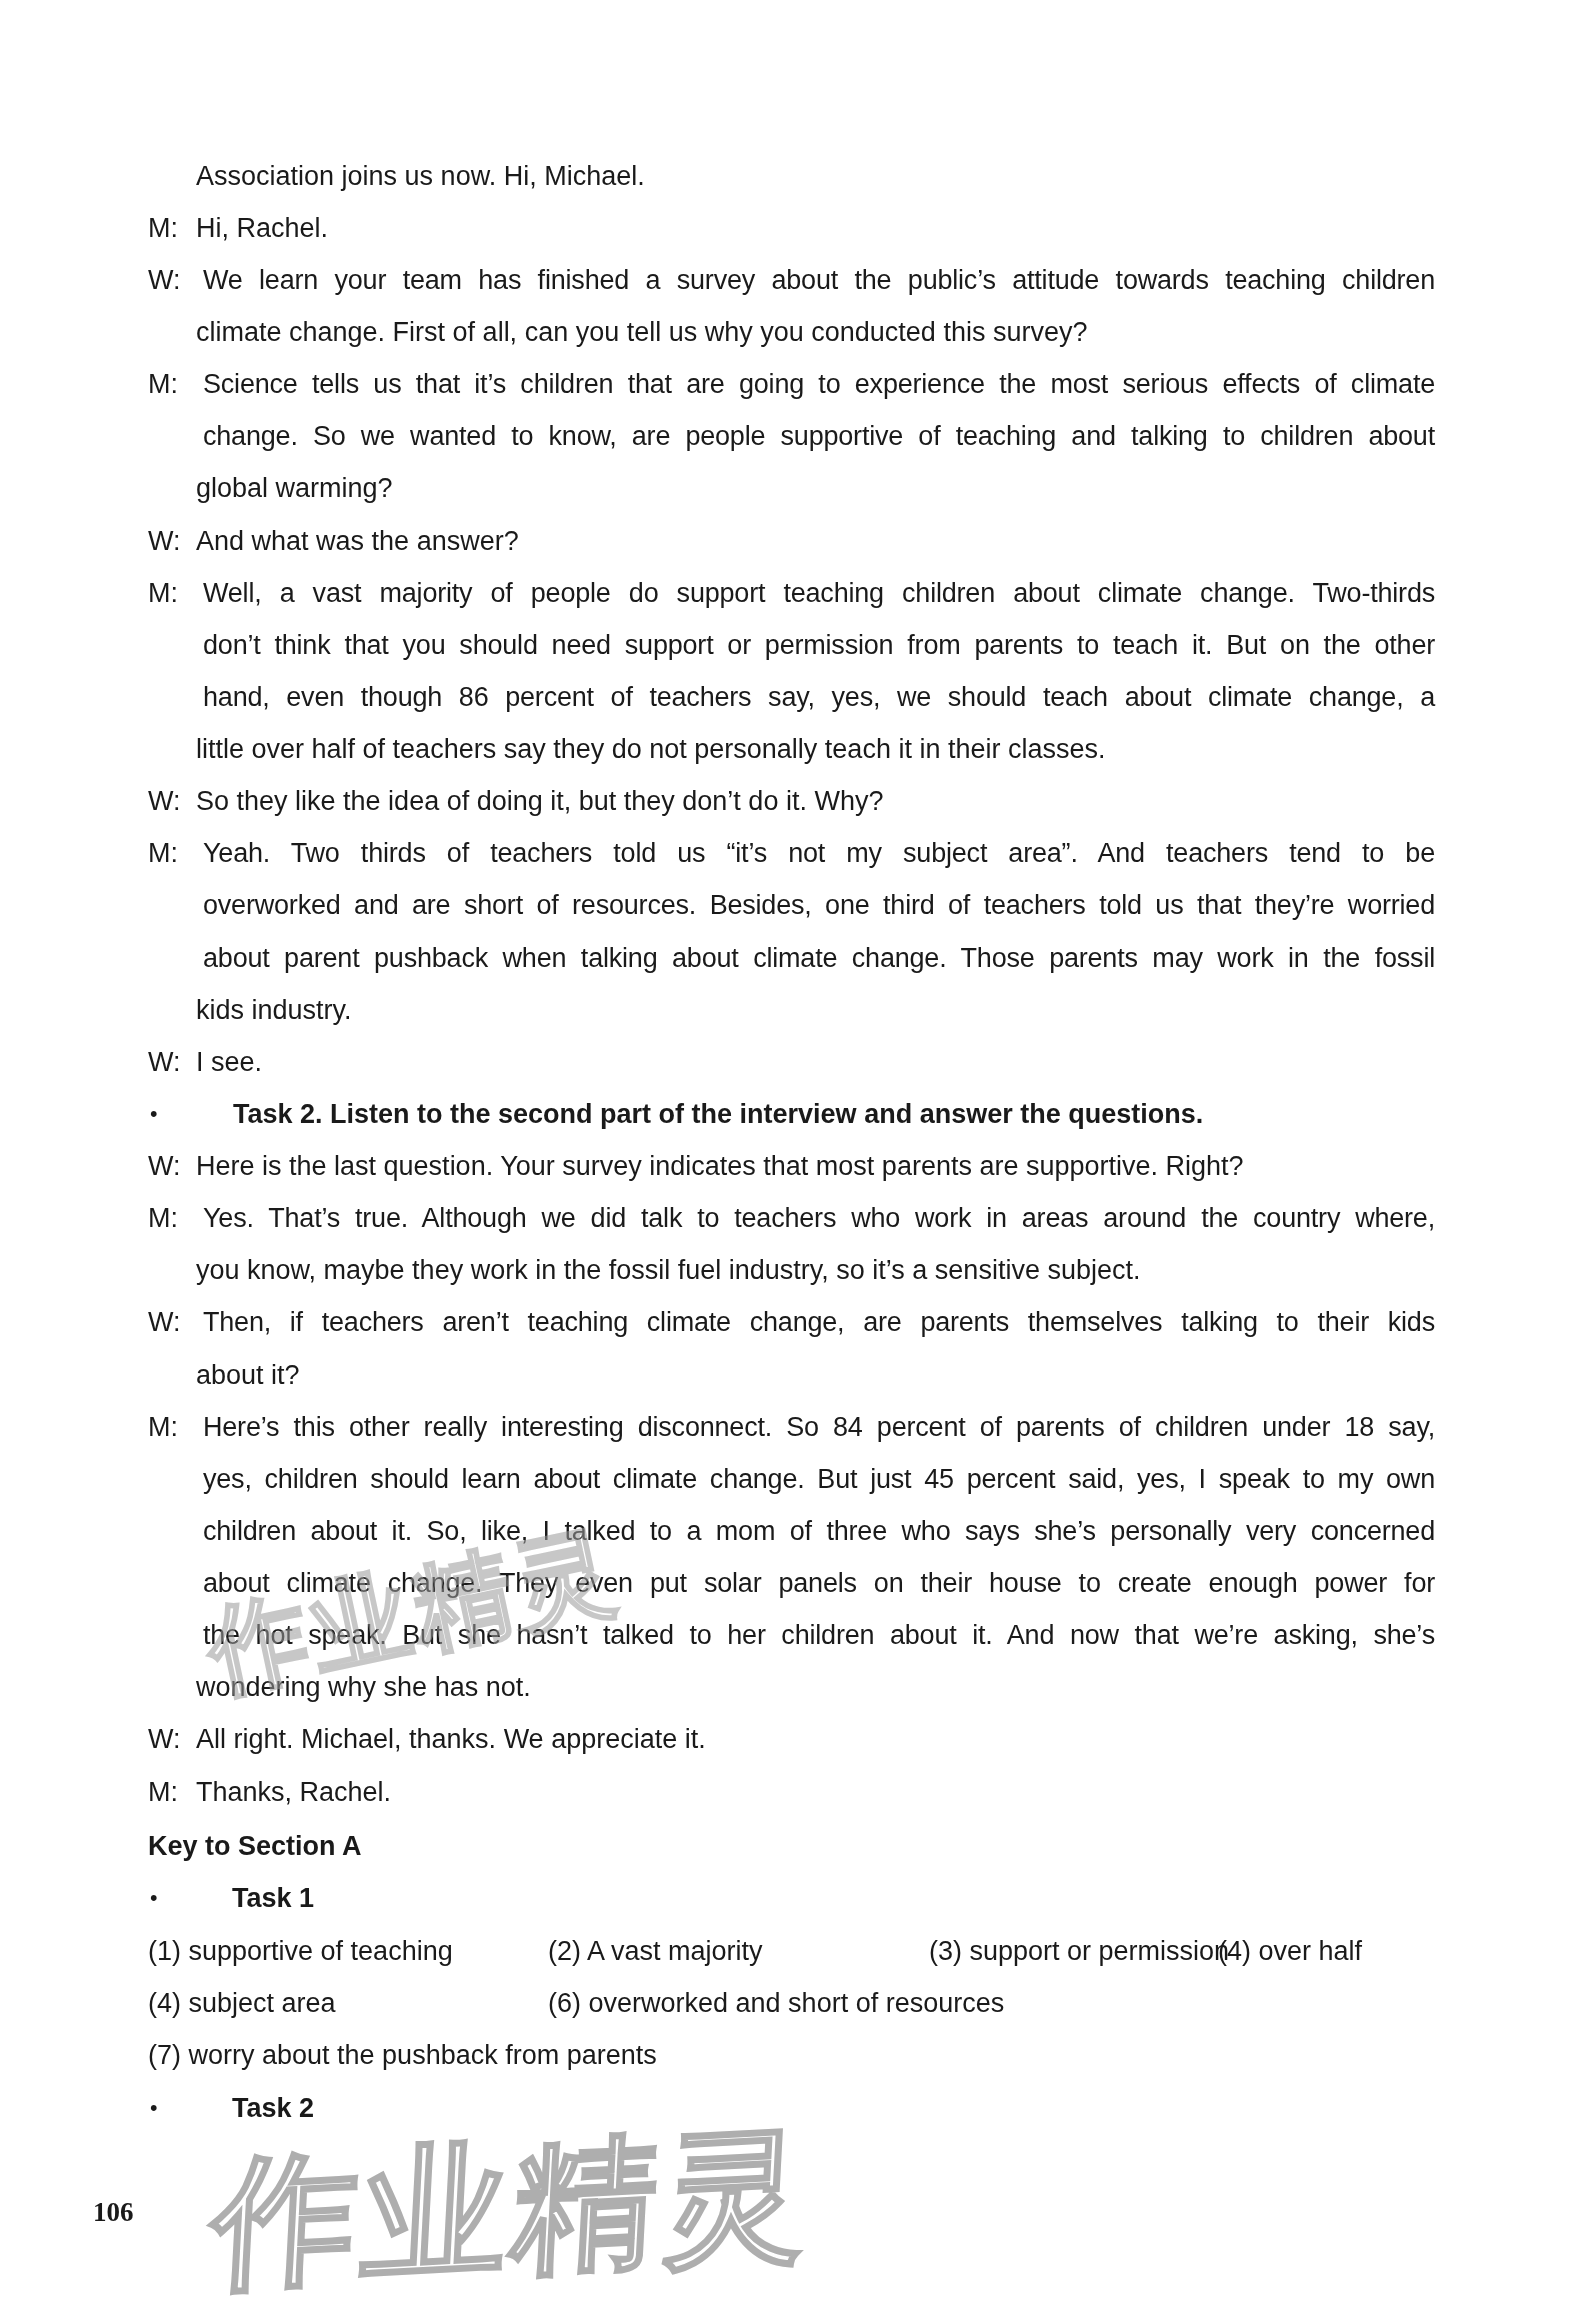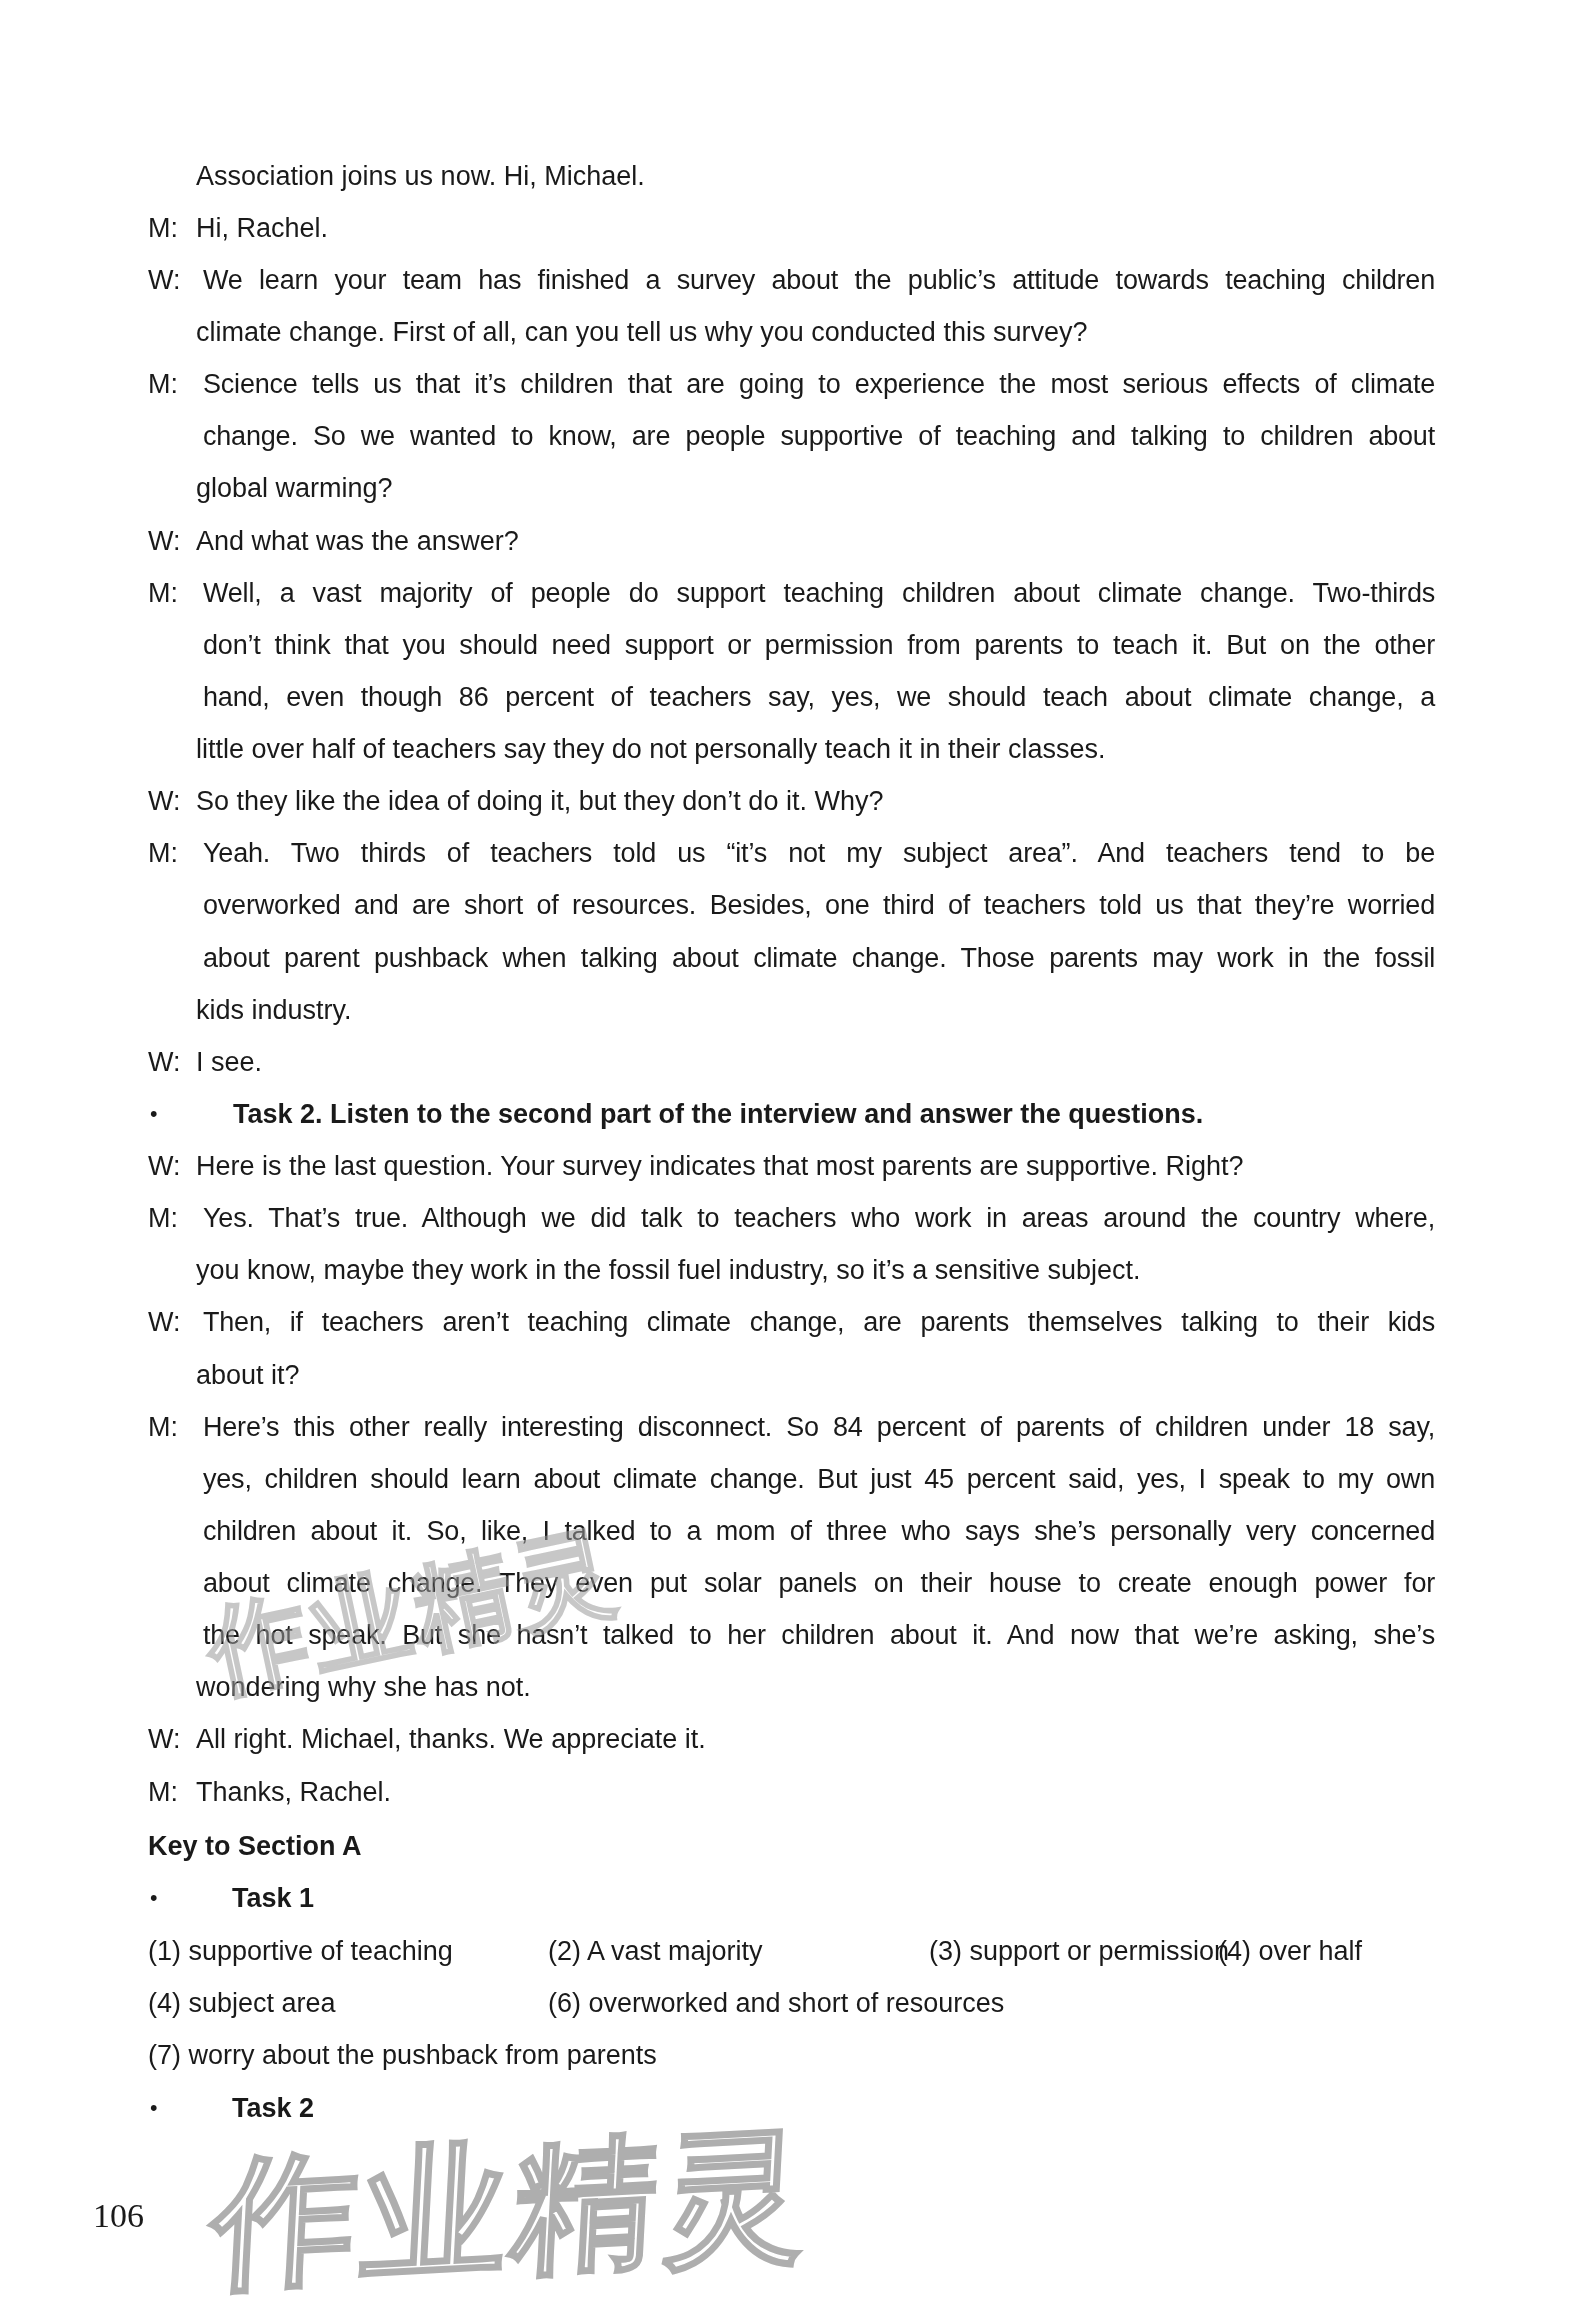--- a/index.html
+++ b/index.html
@@ -8,22 +8,22 @@
   .line { position: absolute; left: 0; height: 53px; line-height: 53px;
           font-size: 27px; white-space: nowrap; }
   .spk { position: absolute; left: 148px; }
   .txt { position: absolute; left: 203px; width: 1232px; text-align: justify;
          text-align-last: justify; letter-spacing: -0.2px; }
   .cont { position: absolute; left: 196px; }
   .bullet { position: absolute; left: 150px; font-size: 21.4px; }
   .bold { font-weight: bold; margin-left: 36px; }
   .heading { position: absolute; left: 148px; font-weight: bold; }
   .ans { position: absolute; }
-  .pagenum { position: absolute; left: 93px; top: 2197px; font-size: 34px;
-             font-family: "Liberation Serif", serif; }
+  .pagenum { position: absolute; left: 93px; top: 2197px; font-size: 27px;
+             font-family: "Liberation Serif", serif; font-weight: bold; }
   .watermark { position: absolute; font-family: "DejaVu Sans", sans-serif; font-weight: bold;
                color: transparent; -webkit-text-stroke: 2.5px #9a9a9a; letter-spacing: 5px;
                white-space: nowrap; pointer-events: none; }
   .wm1 { left: 206px; top: 1546px; font-size: 99px; transform: rotate(-12deg); opacity: 0.55; }
   .wm2 { left: 214px; top: 2113px; font-size: 144px; transform: skewX(-6deg) rotate(-3deg); opacity: 0.8; }
 </style>
 </head>
 <body>
 
 <div id="doc">

